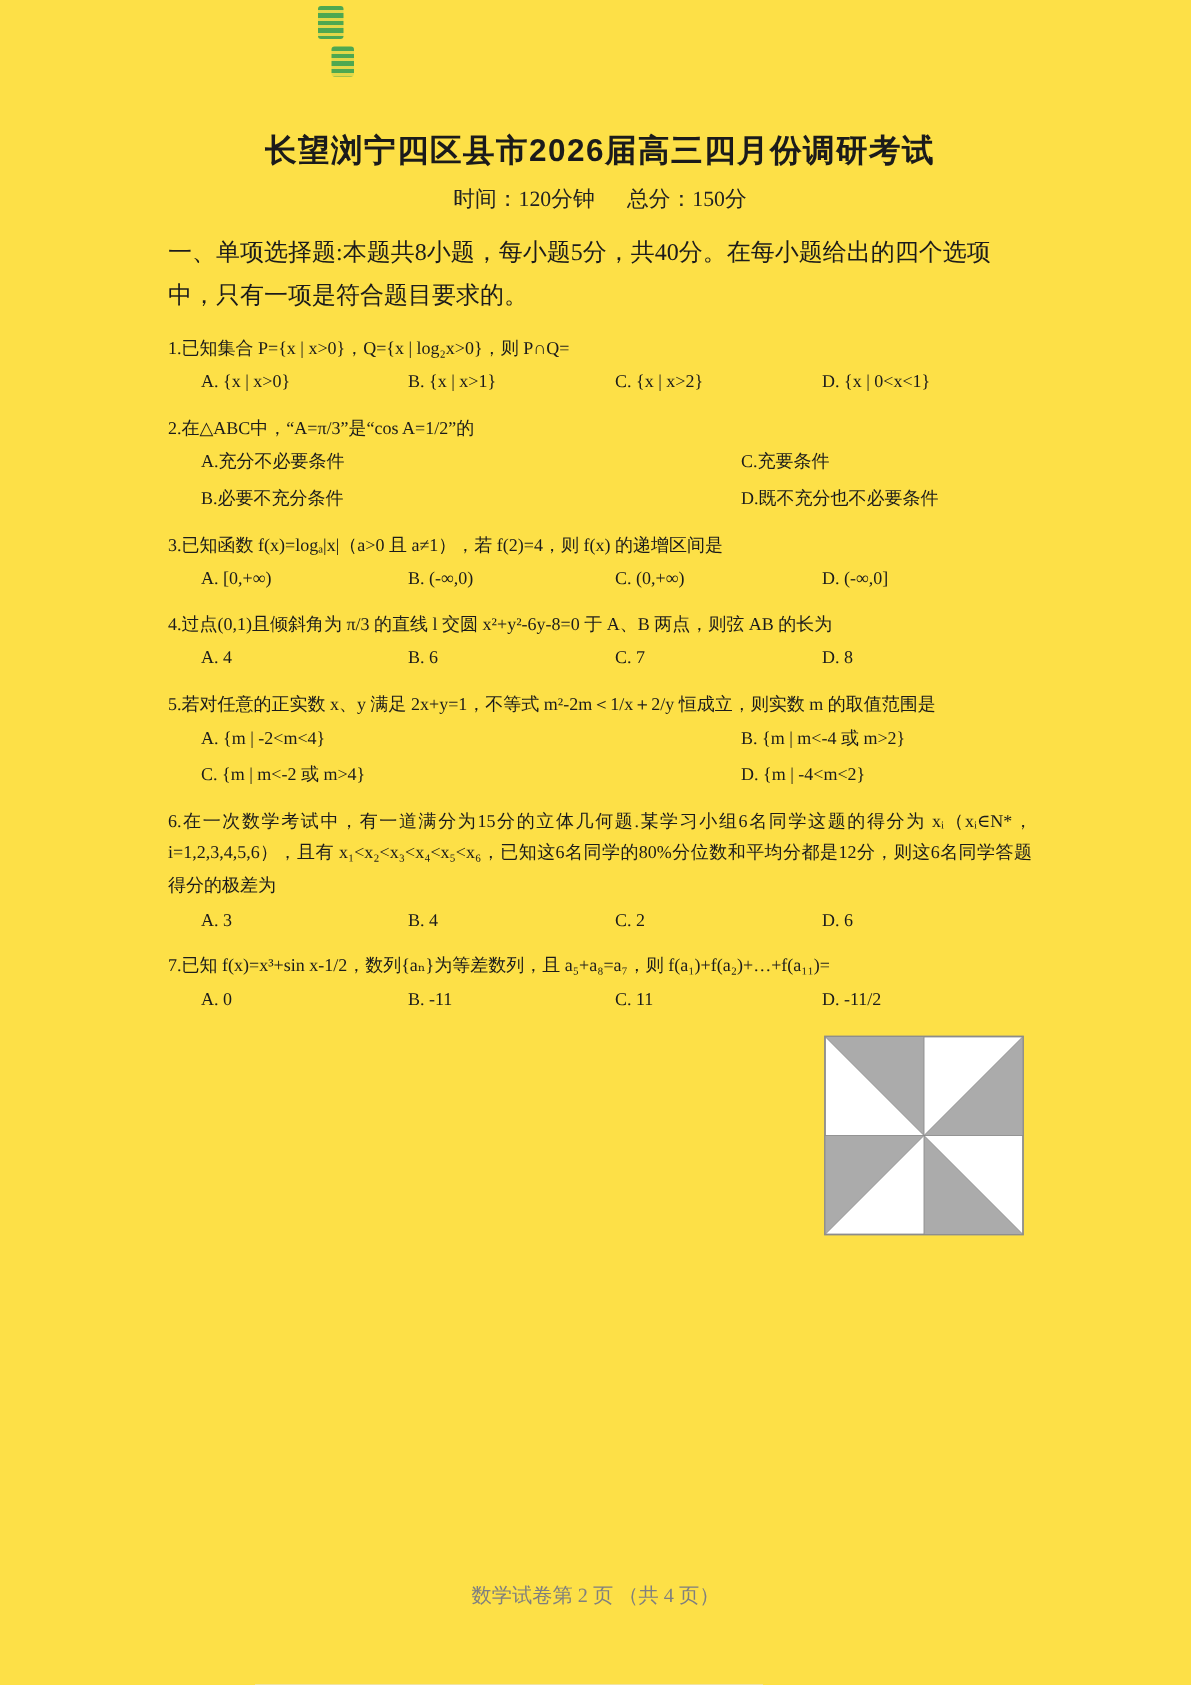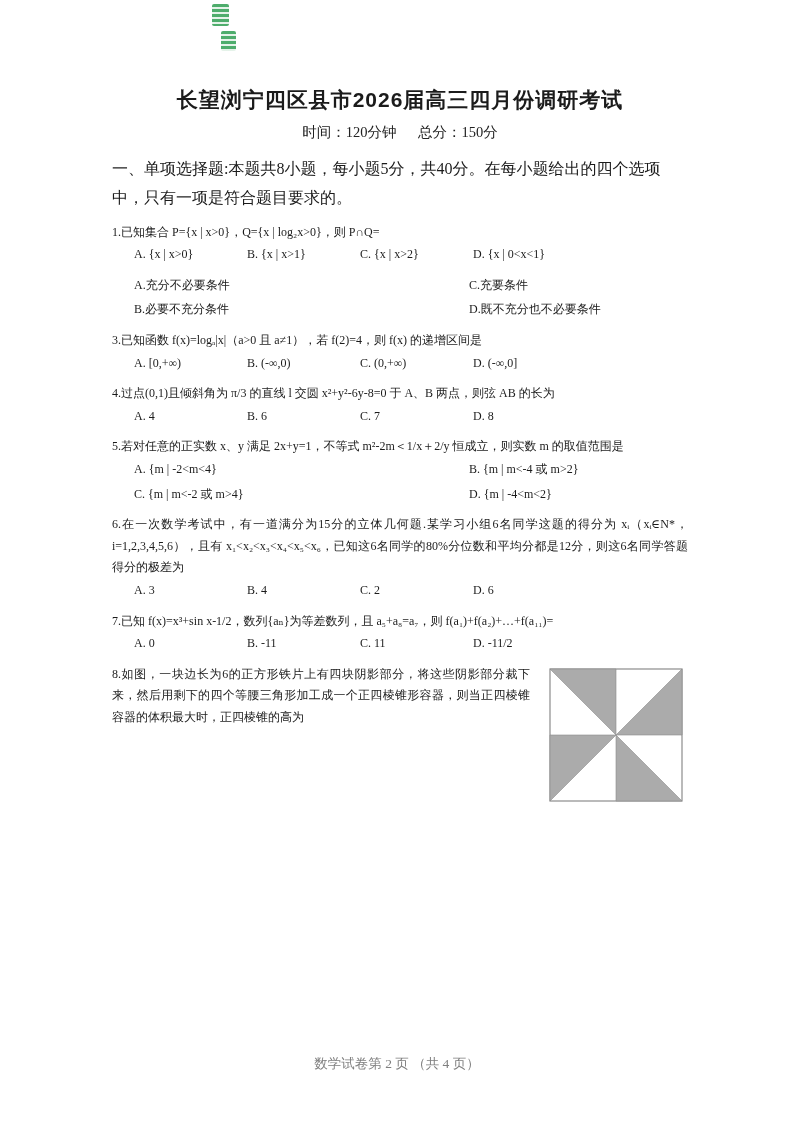--- a/index.html
+++ b/index.html
@@ -1,21 +1,21 @@
 <!DOCTYPE html>
 <html><head>
 <meta charset="utf-8">
 <style>
   * { margin:0; padding:0; box-sizing:border-box; }
   html,body { background:#e8e8e8; }
   .page {
     position:relative;
     width:794px; height:1123px;
     margin:0 auto;
-    background:#ffffff;
+    background:#fde047;
     color:#1b1b1b;
     font-family:"Liberation Serif","DejaVu Serif",serif;
     padding:86px 106px 0 112px;
     overflow:hidden;
   }
   .stamp {
     position:absolute;
     background:repeating-linear-gradient(#2f9e52 0 3px, rgba(47,158,82,0.15) 3px 5px);
     opacity:.85;
     border-radius:2px;
@@ -53,20 +53,21 @@
   .question {
     margin-top:9px;
     font-size:12px;
     line-height:1.8;
   }
   .stem { text-align:justify; }
   .opts {
     display:grid;
     padding-left:22px;
     margin-top:1px;
+    gap:25px;
   }
   .cols4 { grid-template-columns:113px 113px 113px auto; }
   .cols2 { grid-template-columns:335px auto; row-gap:3px; }
   .opt { white-space:nowrap; }
   .q8 { overflow:visible; }
   .fig {
     float:right;
     margin:4px 0 6px 14px;
   }
   .q8 .opts { margin-right:158px; grid-template-columns:111px 111px 111px auto; }
@@ -100,20 +101,21 @@
     <p class="stem">1.已知集合 P={x | x&gt;0}，Q={x | log₂x&gt;0}，则 P∩Q=</p>
     <div class="opts cols4">
       <span class="opt">A. {x | x&gt;0}</span>
       <span class="opt">B. {x | x&gt;1}</span>
       <span class="opt">C. {x | x&gt;2}</span>
       <span class="opt">D. {x | 0&lt;x&lt;1}</span>
     </div>
   </section>
 
   <section class="question">
+    <p class="stem">2.在△ABC中，“A=π/3”是“cos A=1/2”的</p>
     <div class="opts cols2">
       <span class="opt">A.充分不必要条件</span>
       <span class="opt">C.充要条件</span>
       <span class="opt">B.必要不充分条件</span>
       <span class="opt">D.既不充分也不必要条件</span>
     </div>
   </section>
 
   <section class="question">
     <p class="stem">3.已知函数 f(x)=logₐ|x|（a&gt;0 且 a≠1），若 f(2)=4，则 f(x) 的递增区间是</p>
@@ -166,18 +168,17 @@
   </section>
 
   <section class="question q8">
     <svg class="fig" width="144" height="135" viewBox="0 0 144 135" xmlns="http://www.w3.org/2000/svg">
       <rect x="6" y="1" width="132" height="132" fill="#ffffff" stroke="#8c8c8c" stroke-width="1.2"></rect>
       <polygon points="6,1 72,1 72,67" fill="#ababab" stroke="#8c8c8c" stroke-width="0.6"></polygon>
       <polygon points="138,1 138,67 72,67" fill="#ababab" stroke="#8c8c8c" stroke-width="0.6"></polygon>
       <polygon points="138,133 72,133 72,67" fill="#ababab" stroke="#8c8c8c" stroke-width="0.6"></polygon>
       <polygon points="6,133 6,67 72,67" fill="#ababab" stroke="#8c8c8c" stroke-width="0.6"></polygon>
     </svg>
-    <p class="stem">8.如图，一块边长为6的正方形铁片上有四块阴影部分，将这些阴影部分裁下来，然后用剩下的四个等腰三角形加工成一个正四棱锥形容器，则当正四棱锥容器的体积最大时，正四棱锥的高为</p>
   </section>
 
   <div class="footer">数学试卷第 2 页 （共 4 页）</div>
 
 </div>
 
 </body></html>

